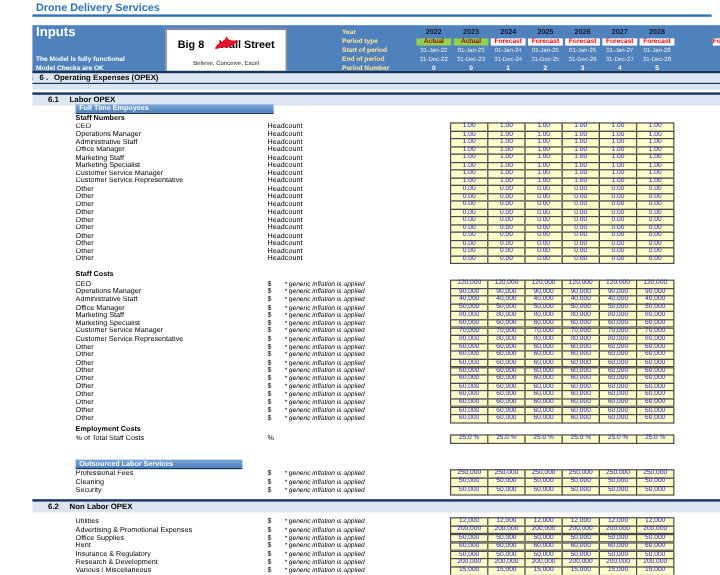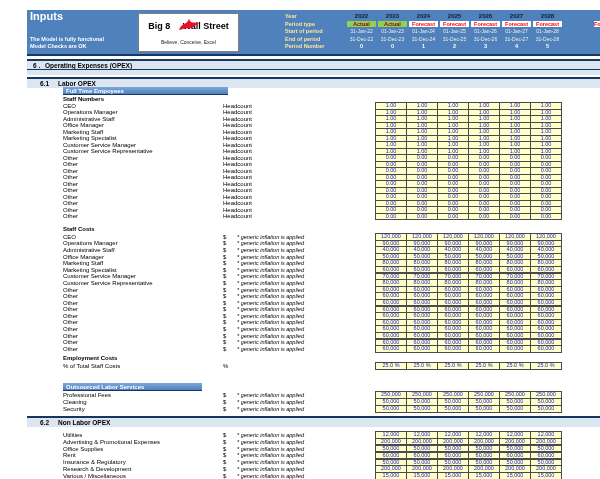--- a/index.html
+++ b/index.html
@@ -2,21 +2,21 @@
 <html><head>
 <meta charset="utf-8">
 <style>
   html,body{margin:0;padding:0;background:#fff;}
   #page{position:relative;width:600px;height:479px;overflow:hidden;background:#fff;
         font-family:"Liberation Sans",sans-serif;color:#000;}
   
   #title-row{position:absolute;left:27px;top:0;width:566px;height:12px;border-bottom:2px solid #2e74b5;}
   #title-row .t{position:absolute;left:3px;top:1px;font-size:9px;font-weight:bold;color:#2e74b5;white-space:nowrap;}
   
-  #panel{position:absolute;left:27px;top:10px;width:573px;height:44px;background:#4f81bd;border-bottom:2px solid #17375e;}
+  #panel{position:absolute;left:27px;top:21px;width:573px;height:44px;background:#4f81bd;border-bottom:2px solid #17375e;}
   #inputs-label{position:absolute;left:3px;top:0px;font-size:11px;font-weight:bold;color:#fff;}
   .status{position:absolute;left:3px;font-size:5.5px;font-weight:bold;color:#fff;white-space:nowrap;}
   #status1{top:26px;} #status2{top:33px;}
   
   #logo{position:absolute;left:111px;top:3px;width:99px;height:37px;background:#fff;border:1px solid #7f7f7f;}
   #logo .line1{position:absolute;left:0;top:7px;width:99px;text-align:center;font-size:9px;font-weight:bold;white-space:nowrap;}
   #logo .eagle{position:absolute;left:38px;top:3px;width:24px;height:15px;}
   #logo .tagline{position:absolute;left:0;top:25px;width:99px;text-align:center;font-size:5px;color:#222;white-space:nowrap;}
   
   #hlabels{position:absolute;left:258px;top:3px;display:flex;flex-direction:column;}
@@ -65,20 +65,23 @@
   #rows-staff-costs{top:233px;}   #rows-staff-costs .row{height:6.6px;}
   #row-pct{top:362px;}            #row-pct .row{height:7.5px;}
   #rows-ols{top:391px;}           #rows-ols .row{height:7.2px;}
   #rows-nonlabor{top:431px;}      #rows-nonlabor .row{height:6.9px;}
 </style>
 </head>
 <body>
 
 <div id="page">
 
+  <div id="title-row">
+    <span class="t">Drone Delivery Services</span>
+  </div>
 
   <div id="panel">
     <span id="inputs-label">Inputs</span>
     <span id="status1" class="status">The Model is fully functional</span>
     <span id="status2" class="status">Model Checks are OK</span>
 
     <div id="logo">
       <span class="line1"><span>Big 8</span>&nbsp;&nbsp;&nbsp;&nbsp;&nbsp;<span>Wall Street</span></span>
       <svg class="eagle" viewBox="0 0 24 14">
         <path d="M2 12 C6 4 10 8 12 1 C13 7 18 4 22 6 C17 8 15 12 10 11 C7 10 5 13 2 12 Z" fill="#e8112d"></path>

